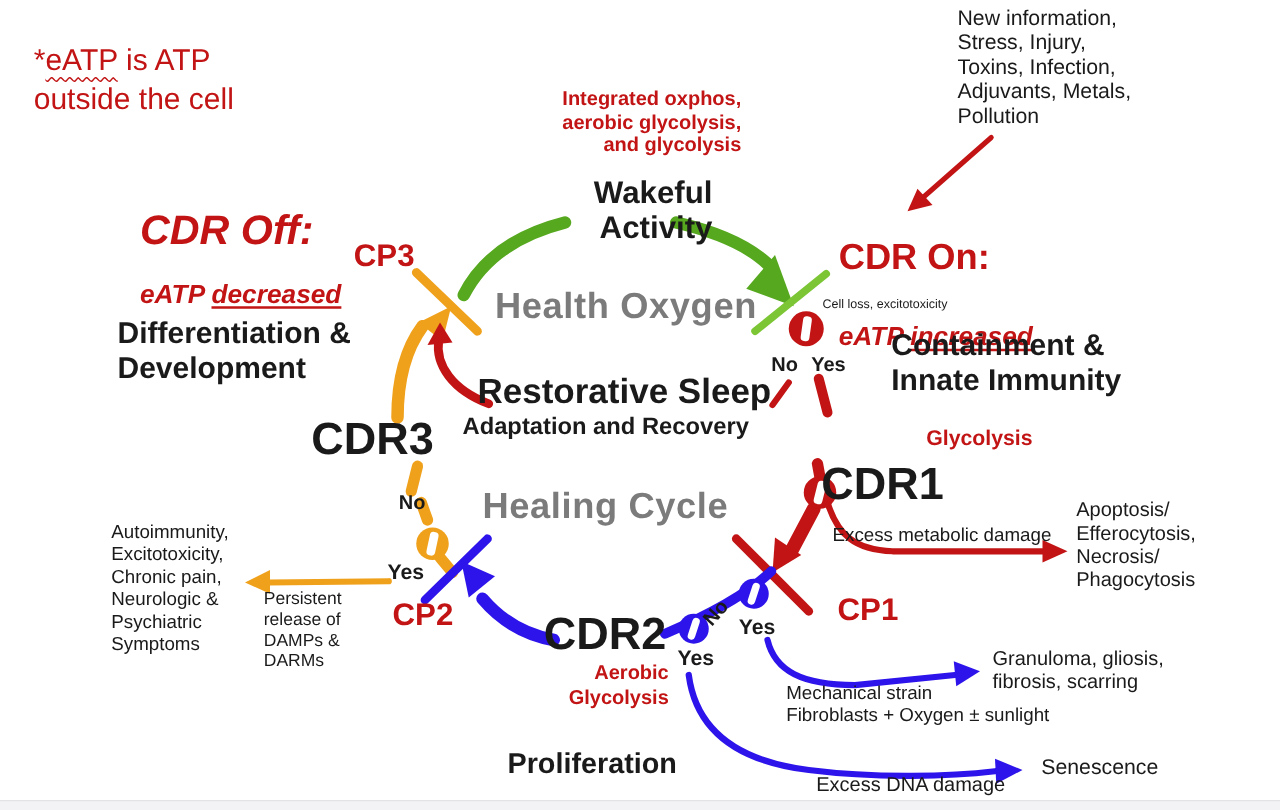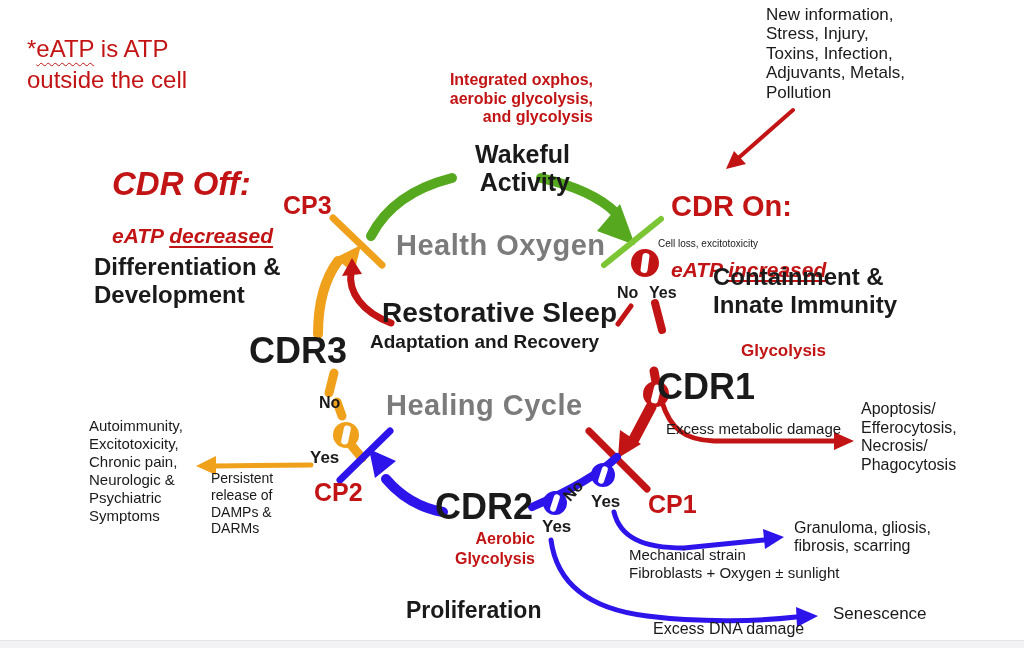--- a/index.html
+++ b/index.html
@@ -163,21 +163,21 @@
 
   <div class="lbl" style="left:666px;top:420px;font-size:15px;">Excess metabolic damage</div>
 
   <div class="lbl noyes" style="left:310px;top:448px;font-size:17px;">Yes</div>
 
   <div class="lbl" style="left:211px;top:470px;font-size:14px;line-height:1.2;">Persistent
 release of
 DAMPs &amp;
 DARMs</div>
 
-  <div class="lbl cp" style="left:648px;top:474px;margin-top:16px;">CP1</div>
+  <div class="lbl cp" style="left:670px;top:474px;">CP1</div>
   <div class="lbl cp" style="left:314px;top:478px;">CP2</div>
 
   <div class="lbl noyes rot" style="left:563px;top:482px;">No</div>
   <div class="lbl noyes" style="left:591px;top:492px;font-size:17px;">Yes</div>
   <div class="lbl noyes" style="left:542px;top:517px;font-size:17px;">Yes</div>
 
   <div class="lbl cdr" style="left:435px;top:486px;">CDR2</div>
 
   <div class="lbl" style="left:794px;top:519px;font-size:16px;line-height:1.13;">Granuloma, gliosis,
 fibrosis, scarring</div>

